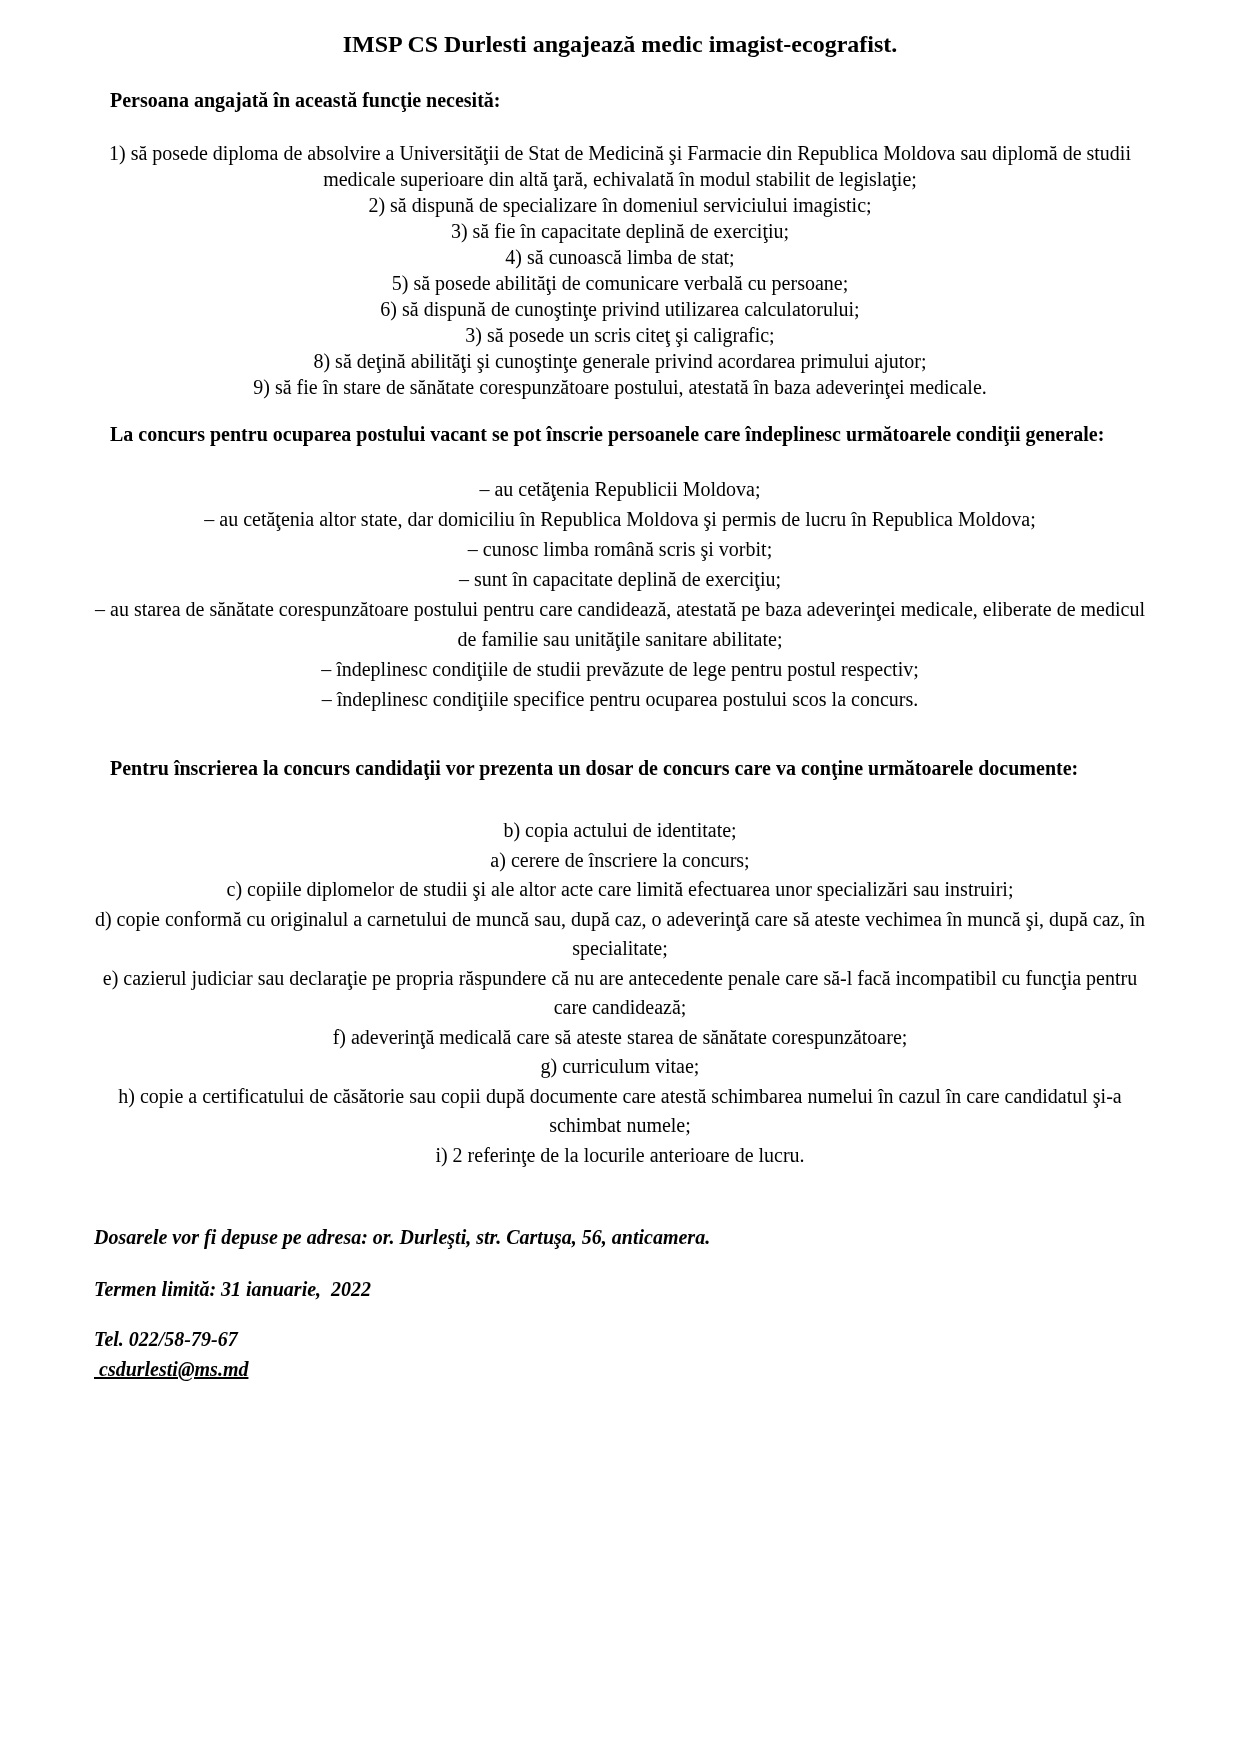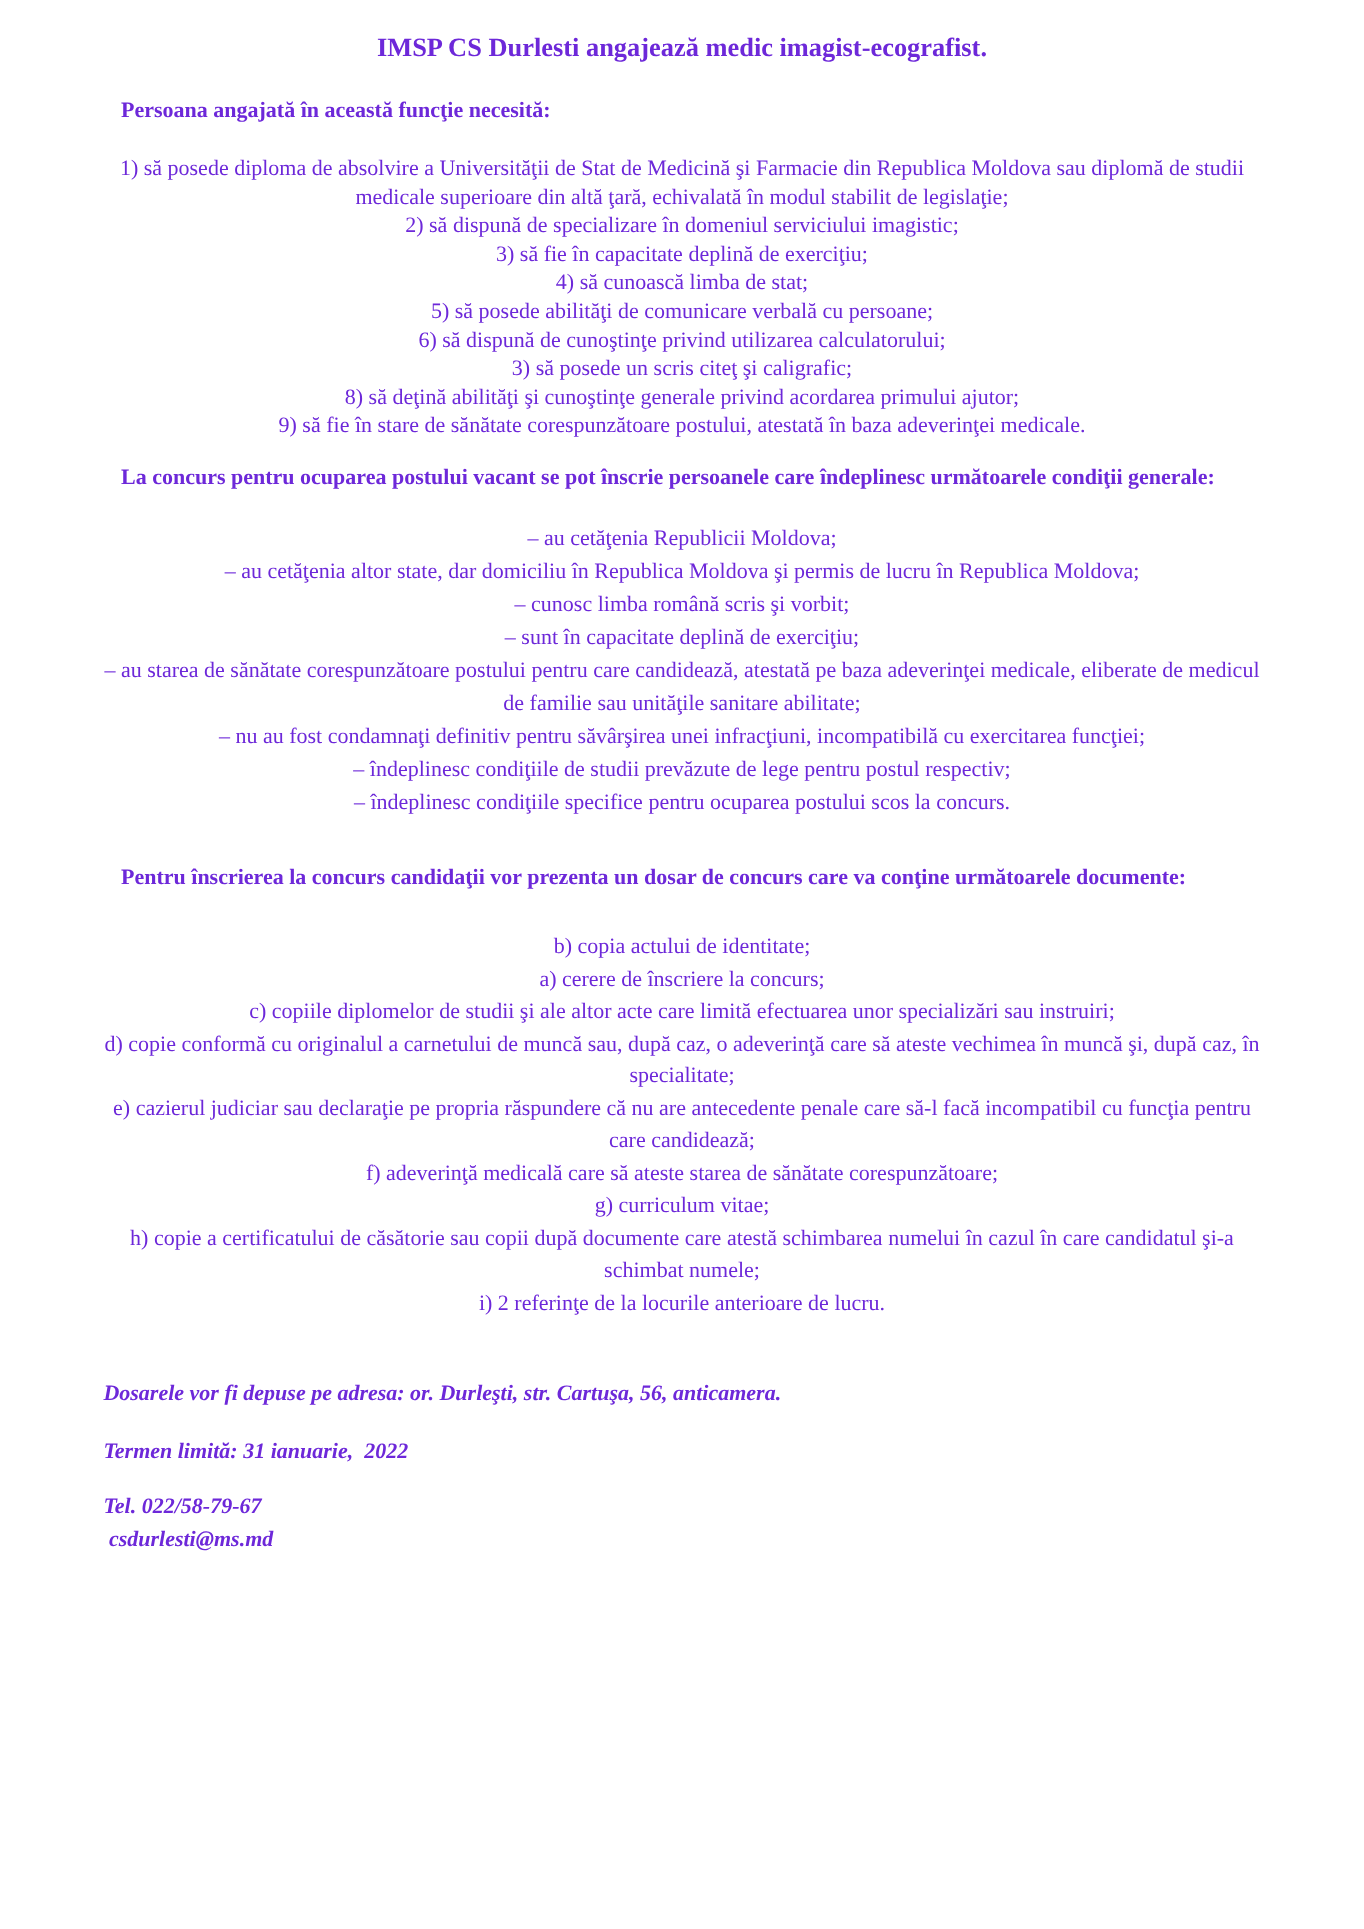--- a/index.html
+++ b/index.html
@@ -9,21 +9,21 @@
   }
   .page {
     position: relative;
     width: 1240px;
     height: 1428px;
     background: #ffffff;
     box-sizing: border-box;
     padding: 30px 94px 0 94px;
     font-family: "Liberation Serif", "DejaVu Serif", serif;
     font-size: 20px;
-    color: #6d28d9;
+    color: #000000;
     overflow: hidden;
   }
   .doc-title {
     text-align: center;
     font-weight: bold;
     font-size: 24px;
     line-height: 28px;
     margin: 0 0 28px 0;
   }
   .section-heading {
@@ -49,21 +49,21 @@
   .footer-line {
     font-weight: bold;
     font-style: italic;
     line-height: 26px;
     margin: 0;
     white-space: pre-wrap;
   }
   .f-address  { margin-top: 54px; }
   .f-deadline { margin-top: 26px; }
   .f-phone    { margin-top: 24px; }
-  .f-email    { margin-top: 4px; }
+  .f-email    { margin-top: 4px; text-decoration: underline; }
 </style>
 </head>
 <body>
 
 <div class="page">
 
   <h1 class="doc-title">IMSP CS Durlesti angajează medic imagist-ecografist.</h1>
 
   <div>
     <p class="section-heading h1-spacing">Persoana angajată în această funcţie necesită:</p>
@@ -81,21 +81,20 @@
   </div>
 
   <div>
     <p class="section-heading h2-spacing">La concurs pentru ocuparea postului vacant se pot înscrie persoanele care îndeplinesc următoarele condiţii generale:</p>
     <div class="list list-2">
       <p class="li">– au cetăţenia Republicii Moldova;</p>
       <p class="li">– au cetăţenia altor state, dar domiciliu în Republica Moldova şi permis de lucru în Republica Moldova;</p>
       <p class="li">– cunosc limba română scris şi vorbit;</p>
       <p class="li">– sunt în capacitate deplină de exerciţiu;</p>
       <p class="li">– au starea de sănătate corespunzătoare postului pentru care candidează, atestată pe baza adeverinţei medicale, eliberate de medicul de familie sau unităţile sanitare abilitate;</p>
-      <p class="li">– nu au fost condamnaţi definitiv pentru săvârşirea unei infracţiuni, incompatibilă cu exercitarea funcţiei;</p>
       <p class="li">– îndeplinesc condiţiile de studii prevăzute de lege pentru postul respectiv;</p>
       <p class="li">– îndeplinesc condiţiile specifice pentru ocuparea postului scos la concurs.</p>
     </div>
   </div>
 
   <div>
     <p class="section-heading h3-spacing">Pentru înscrierea la concurs candidaţii vor prezenta un dosar de concurs care va conţine următoarele documente:</p>
     <div class="list list-3">
       <p class="li">b) copia actului de identitate;</p>
       <p class="li">a) cerere de înscriere la concurs;</p>

